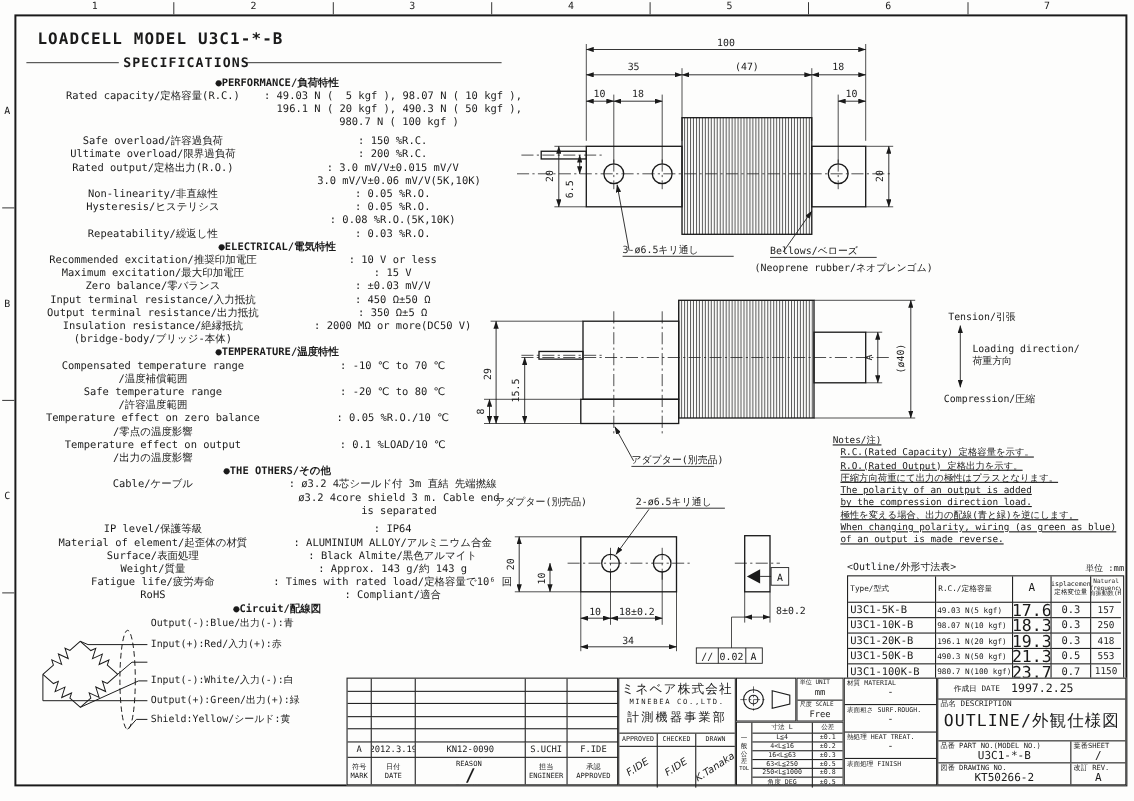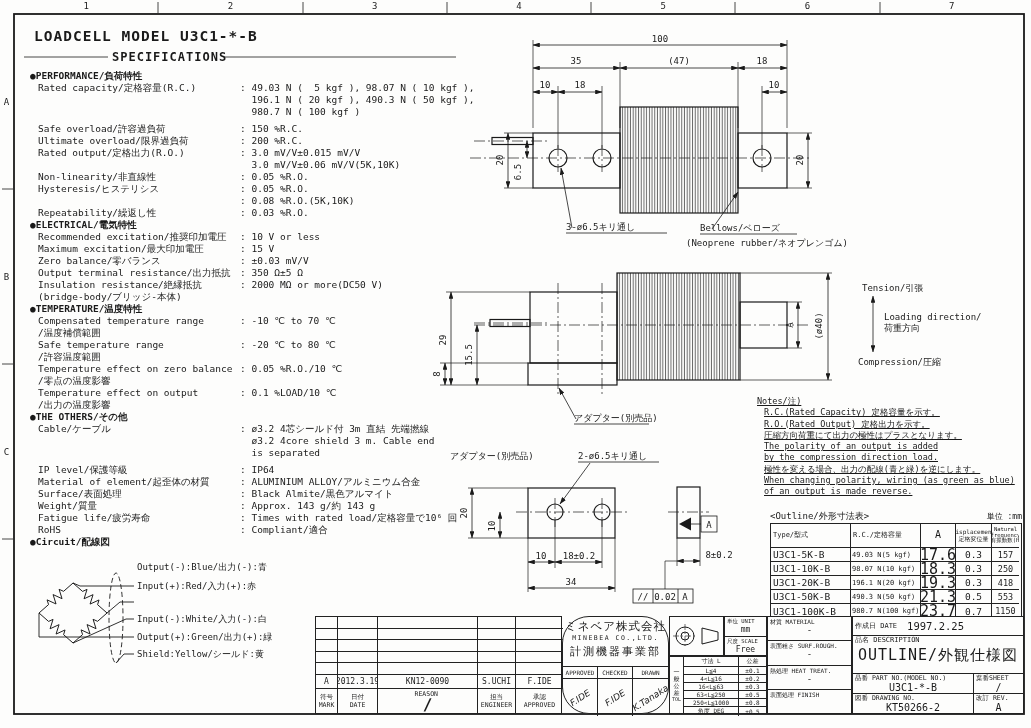--- a/index.html
+++ b/index.html
@@ -9,21 +9,21 @@
   .abs{position:absolute;}
   
   #cols{position:absolute;left:14px;top:0;width:1010px;height:13px;display:flex;}
   #cols .cnum{flex:1;text-align:center;font-size:9px;line-height:12px;}
   #rowletters{position:absolute;left:0;top:14px;width:13px;height:700px;display:flex;flex-direction:column;}
   #rowletters .rlet{flex:1;display:flex;align-items:center;justify-content:center;font-size:9px;}
   
   #title{position:absolute;left:34px;top:28px;font-size:14.5px;letter-spacing:1px;font-weight:bold;}
   #subtitle{position:absolute;left:112px;top:50px;font-size:12px;letter-spacing:1px;font-weight:bold;}
   
-  #specs{position:absolute;left:28px;top:70px;width:446px;font-size:9.5px;}
+  #specs{position:absolute;left:28px;top:70px;width:446px;font-size:9.5px;text-align:center;}
   .srow{display:grid;grid-template-columns:212px 1fr;height:12px;line-height:12px;white-space:pre;}
   .srow .sl{padding-left:10px;overflow:visible;white-space:pre;}
   .srow .sv{white-space:pre;}
   .srow.t-b{grid-template-columns:1fr 0;}
   .srow.t-b .sl{padding-left:2px;font-weight:bold;}
   .srow.t-g{height:5px;}
   
   .wlabel{position:absolute;left:137px;font-size:9px;height:11px;line-height:11px;white-space:pre;}
   
   #notes{position:absolute;left:757px;top:396px;width:268px;font-size:8.5px;line-height:11.3px;text-decoration:underline;}
@@ -58,21 +58,21 @@
   #tb-rev{left:315px;top:616px;width:247px;height:98px;display:grid;
           grid-template-columns:22px 40px 100px 38px 47px;
           grid-template-rows:repeat(5,11.6px) 14px 1fr;}
   #tb-rev>div{border-right:1px solid #222;border-bottom:1px solid #222;font-size:8px;
               display:flex;align-items:center;justify-content:center;overflow:hidden;}
   #tb-rev>div:nth-child(5n){border-right:none;}
   #tb-rev>div.hcell{flex-direction:column;font-size:6.5px;line-height:8px;border-bottom:none;}
   #tb-rev .rslash{display:flex;flex-direction:row;gap:3px;align-items:center;}
   #tb-rev .slash{font-size:16px;font-weight:bold;}
   
-  #tb-co{left:562px;top:616px;width:107px;height:98px;border-radius:27px;}
+  #tb-co{left:562px;top:616px;width:107px;height:98px;}
   #co-jp{font-size:11.5px;text-align:center;letter-spacing:1px;margin-top:2px;white-space:nowrap;}
   #co-en{font-size:6.5px;text-align:center;letter-spacing:1.5px;white-space:nowrap;}
   #co-div{font-size:11px;text-align:center;letter-spacing:2px;margin-top:2px;white-space:nowrap;}
   #co-sign{position:absolute;left:0;top:49px;width:100%;height:49px;border-top:1px solid #222;
            display:grid;grid-template-columns:1fr 1fr 1fr;grid-template-rows:12px 1fr;}
   #co-sign .sh{border-right:1px solid #222;border-bottom:1px solid #222;font-size:6px;display:flex;align-items:center;justify-content:center;}
   #co-sign .sc{border-right:1px solid #222;display:flex;align-items:center;justify-content:center;overflow:hidden;}
   #co-sign .sh:nth-child(3n),#co-sign .sc:nth-child(3n){border-right:none;}
   .sig{transform:rotate(-33deg);font-style:italic;font-size:9px;font-family:"DejaVu Sans",sans-serif;white-space:nowrap;}
   
@@ -93,21 +93,21 @@
   .tolrow:last-child div{border-bottom:none;}
   .tolrow.th{flex:0 0 10px;}
   
   #tb-mat{left:767px;top:616px;width:85px;height:98px;display:flex;flex-direction:column;}
   #tb-mat .mcell{flex:1;border-bottom:1px solid #222;}
   #tb-mat .mcell:last-child{border-bottom:none;}
   #tb-mat .cval{font-size:9px;}
   
   #tb-right{left:852px;top:616px;width:172px;height:98px;display:flex;flex-direction:column;}
   #tbr-date{height:18px;border-bottom:1px solid #222;display:flex;align-items:center;}
-  #tbr-date .clabel{font-size:7px;}
+  #tbr-date .clabel{font-size:7px;margin-left:12px;}
   #tbr-date .cval{font-size:10.5px;margin-left:10px;}
   #tbr-desc{height:38px;border-bottom:1px solid #222;}
   #tbr-desc .clabel{font-size:7px;}
   #tbr-desc .cval{font-size:15px;letter-spacing:1px;margin-top:2px;}
   .tbr-split{flex:1;display:flex;}
   .tbr-split>div{border-right:1px solid #222;}
   .tbr-split>div:last-child{border-right:none;}
   .tbr-split .big{flex:1;}
   .tbr-split .small{width:49px;}
   .tbr-split .clabel{font-size:6.5px;}
@@ -407,20 +407,23 @@
       </div>
 
       <div class="srow">
         <span class="sl">Maximum excitation/最大印加電圧</span><span class="sv">: 15 V</span>
       </div>
 
       <div class="srow">
         <span class="sl">Zero balance/零バランス</span><span class="sv">: ±0.03 mV/V</span>
       </div>
 
+      <div class="srow">
+        <span class="sl">Input terminal resistance/入力抵抗</span><span class="sv">: 450 Ω±50 Ω</span>
+      </div>
 
       <div class="srow">
         <span class="sl">Output terminal resistance/出力抵抗</span><span class="sv">: 350 Ω±5 Ω</span>
       </div>
 
       <div class="srow">
         <span class="sl">Insulation resistance/絶縁抵抗</span><span class="sv">: 2000 MΩ or more(DC50 V)</span>
       </div>
 
       <div class="srow">

